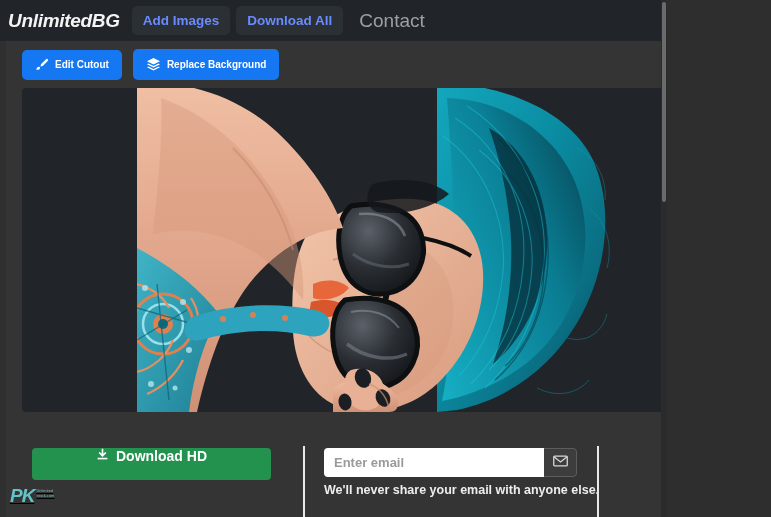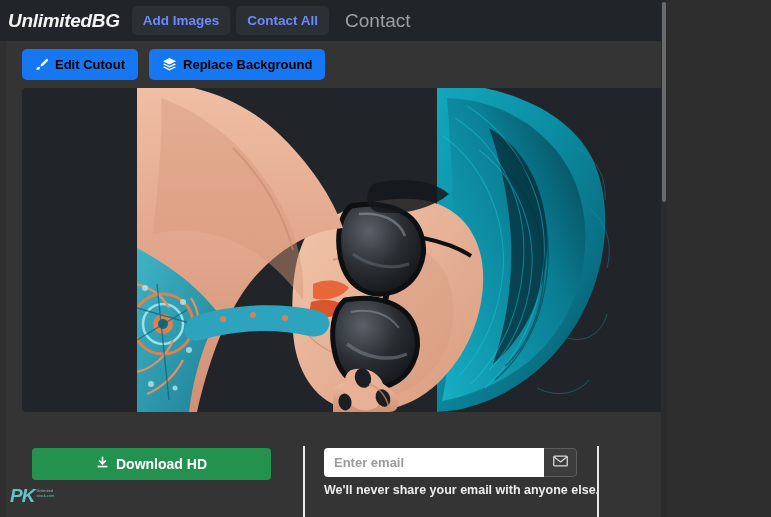--- a/index.html
+++ b/index.html
@@ -79,22 +79,22 @@
     height: 47px;
     display: flex;
     align-items: center;
     padding-left: 16px;
   }
   .tool-btn {
     display: inline-flex;
     align-items: center;
     gap: 6px;
     background: #1577f2;
-    color: #000000;
-    font-size: 13px;
+    color: #ffffff;
+    font-size: 10px;
     font-weight: bold;
     border: none;
     border-radius: 5px;
     padding: 8px 13px;
     margin-right: 11px;
     cursor: pointer;
     white-space: nowrap;
     font-family: "Liberation Sans", sans-serif;
   }
   .tool-btn svg { display: block; }
@@ -145,40 +145,40 @@
     height: 81px;
     background: #343434;
   }
   .col-download {
     position: absolute;
     left: 26px; top: 12px;
     width: 245px;
   }
   .dl-btn {
     display: flex;
-    align-items: center;
     justify-content: center;
     gap: 7px;
     width: 239px;
     height: 32px;
     background: #23924f;
     color: #ffffff;
     font-size: 14px;
     font-weight: bold;
     border: none;
     border-radius: 4px;
     cursor: pointer;
     font-family: "Liberation Sans", sans-serif;
   }
   .watermark {
     position: absolute;
     left: 4px; top: 50px;
     display: flex;
     align-items: flex-start;
     gap: 2px;
+    text-decoration: underline;
   }
   .wm-pk {
     font-family: "Liberation Sans", sans-serif;
     font-weight: bold;
     font-style: italic;
     font-size: 19px;
     color: #62c4c9;
     line-height: 1;
     letter-spacing: -1px;
   }
@@ -290,21 +290,21 @@
   }
 </style>
 </head>
 <body>
 
 <div id="app">
 
   <div class="navbar">
     <div class="brand">UnlimitedBG</div>
     <button class="nav-btn">Add Images</button>
-    <button class="nav-btn">Contact All</button>
+    <button class="nav-btn">Download All</button>
     <button class="nav-link">Contact</button>
   </div>
 
   <div class="card">
 
     <div class="toolbar">
       <button class="tool-btn">
         <span>
           <svg width="14" height="14" viewBox="0 0 16 16" fill="#ffffff" aria-hidden="true">
             <path d="M12.6 1.4a1.4 1.4 0 0 1 2 2L8.9 9.1 6.3 9.6l.5-2.6 5.8-5.6z"></path>

